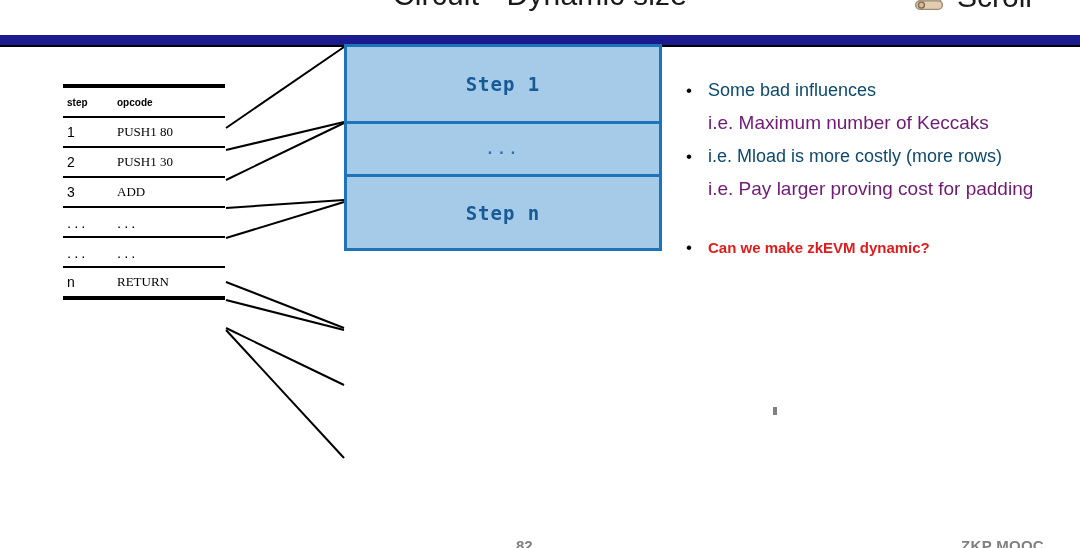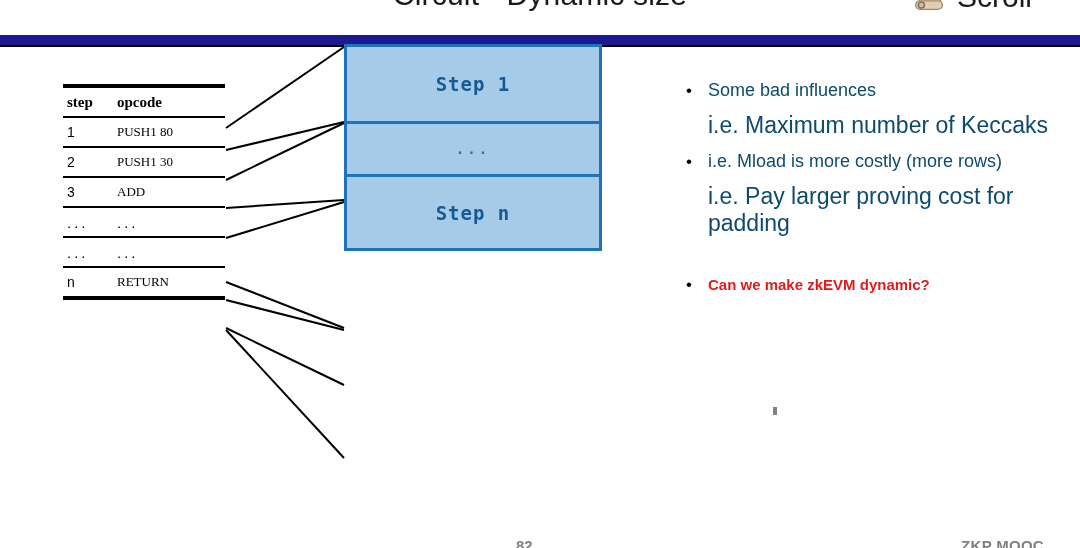--- a/index.html
+++ b/index.html
@@ -98,22 +98,22 @@
   }
   .cell-op {
     flex: 1;
     font-size: 13px;
     color: #000;
     font-family: Liberation Serif, serif;
   }
   .trace-row.header .cell-step,
   .trace-row.header .cell-op {
     font-weight: bold;
-    font-size: 15px;
-    font-family: Liberation Serif, serif;
+    font-size: 10px;
+    font-family: Liberation Sans, sans-serif;
   }
   .trace-row.dots .cell-step,
   .trace-row.dots .cell-op {
     letter-spacing: 3px;
     font-family: "Liberation Sans", sans-serif;
     font-size: 15px;
   }
 
   
   .connectors {
@@ -123,21 +123,21 @@
     width: 1080px;
     height: 548px;
     pointer-events: none;
   }
 
   
   .steps {
     position: absolute;
     left: 344px;
     top: 44px;
-    width: 258px;
+    width: 318px;
   }
   .step-box {
     box-sizing: border-box;
     border: 3px solid #1f74b9;
     background: #a5cbe8;
     display: flex;
     align-items: center;
     justify-content: center;
     font-family: "DejaVu Sans Mono", monospace;
     font-weight: bold;
@@ -174,22 +174,22 @@
   }
   .bullet-text {
     flex: 1;
     color: #0c4a6e;
     font-size: 18px;
     line-height: 1.2;
   }
   .sub-line {
     margin-left: 22px;
     margin-bottom: 12px;
-    font-size: 23px;
-    color: #0c4a6e;
+    font-size: 19px;
+    color: #701a75;
     line-height: 1.2;
   }
   .bullet-line.highlight .bullet-text {
     color: #e01b1b;
     font-weight: bold;
     font-size: 15px;
   }
   .spacer { height: 26px; }
 
   

